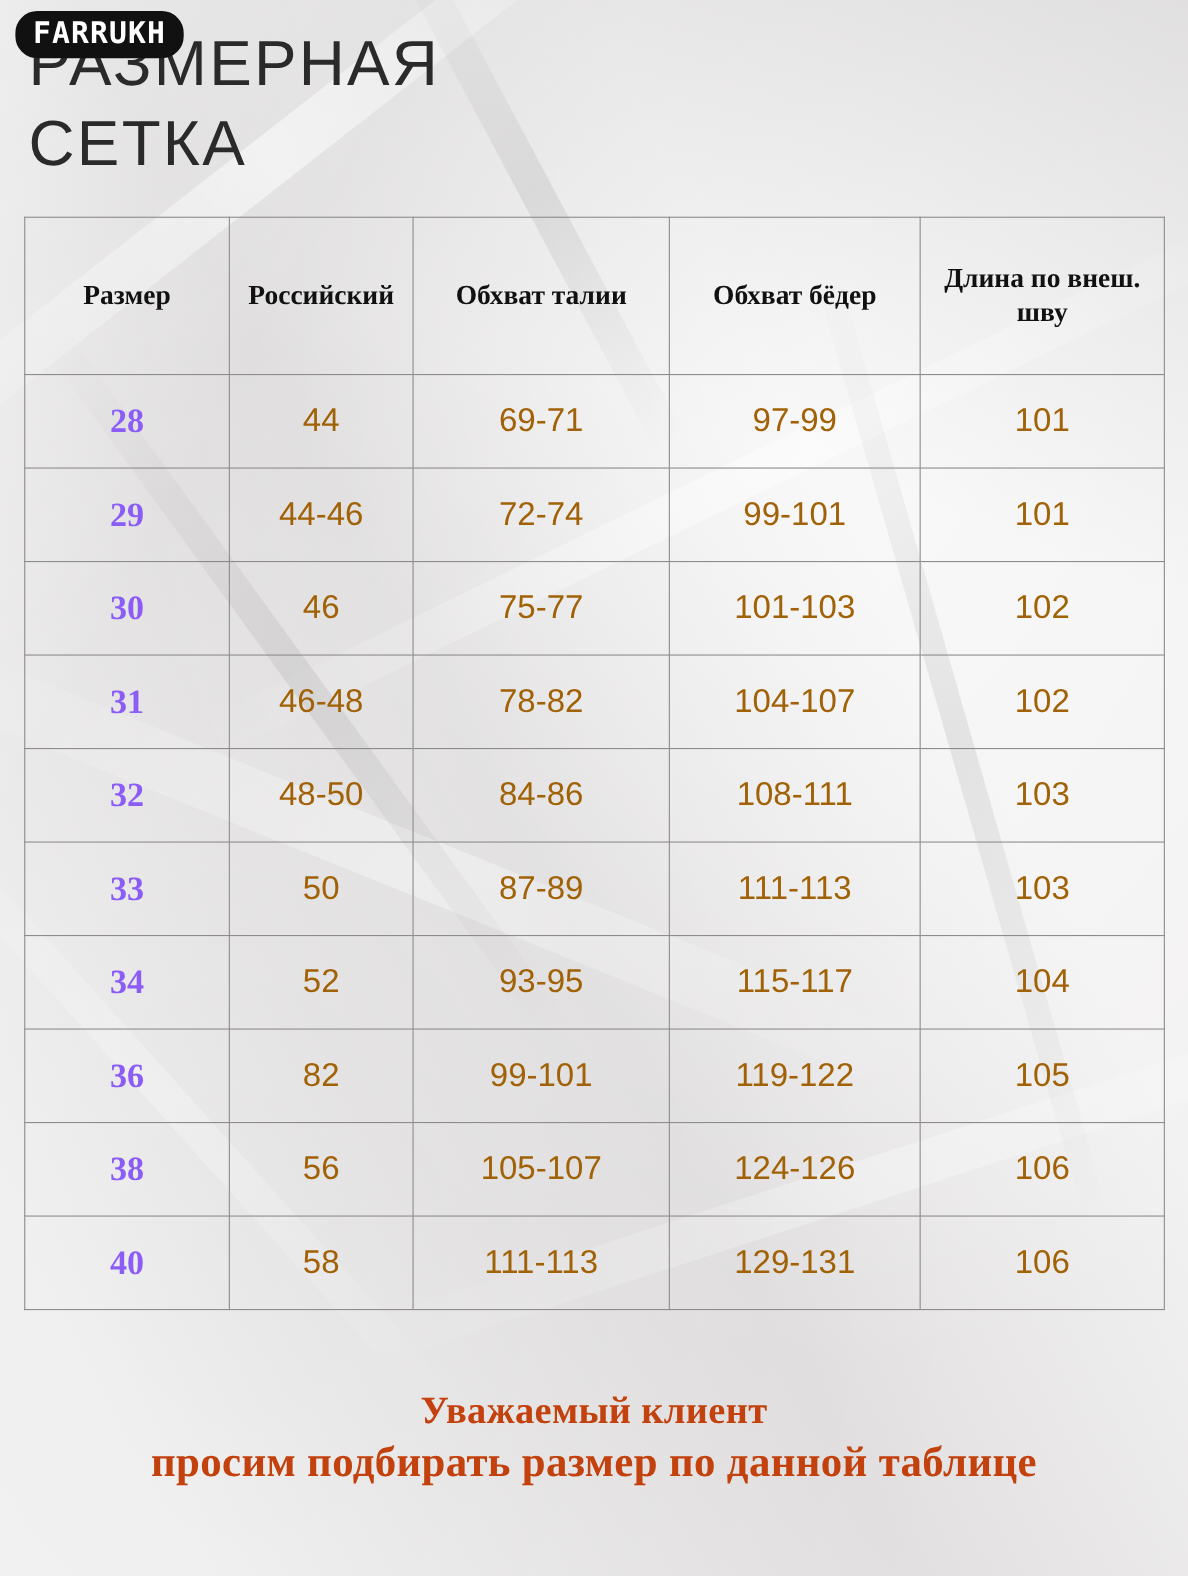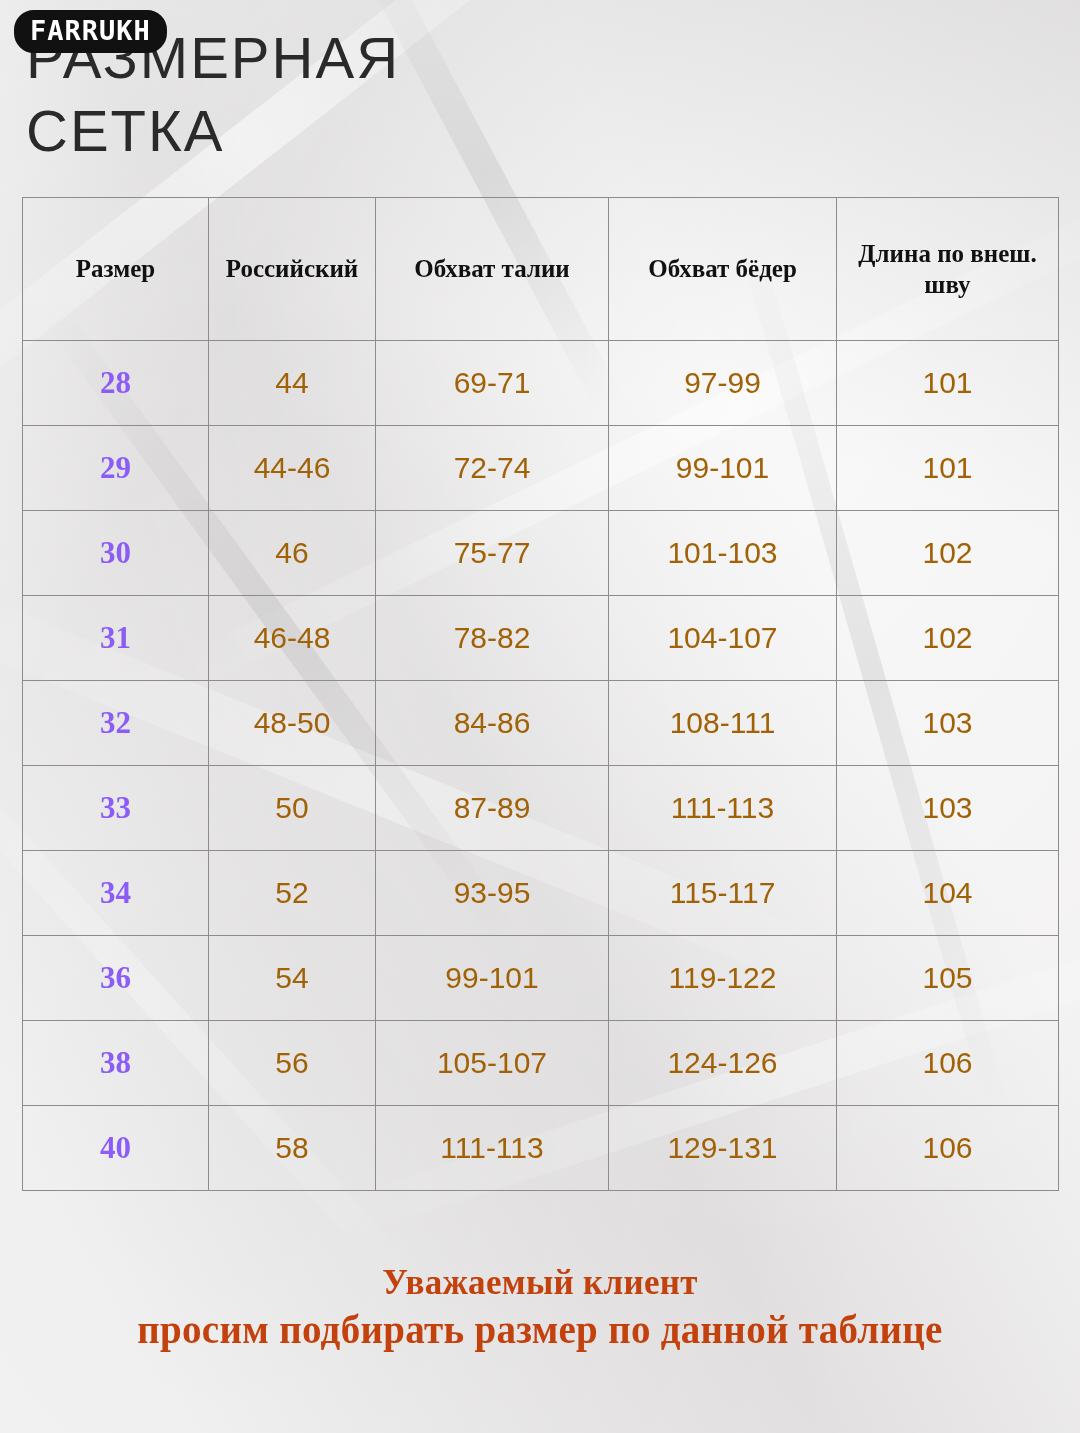--- a/index.html
+++ b/index.html
@@ -244,21 +244,21 @@
         </tr>
         <tr>
           <td class="size-col">34</td>
           <td>52</td>
           <td>93-95</td>
           <td>115-117</td>
           <td>104</td>
         </tr>
         <tr>
           <td class="size-col">36</td>
-          <td>54</td>
+          <td>82</td>
           <td>99-101</td>
           <td>119-122</td>
           <td>105</td>
         </tr>
         <tr>
           <td class="size-col">38</td>
           <td>56</td>
           <td>105-107</td>
           <td>124-126</td>
           <td>106</td>

